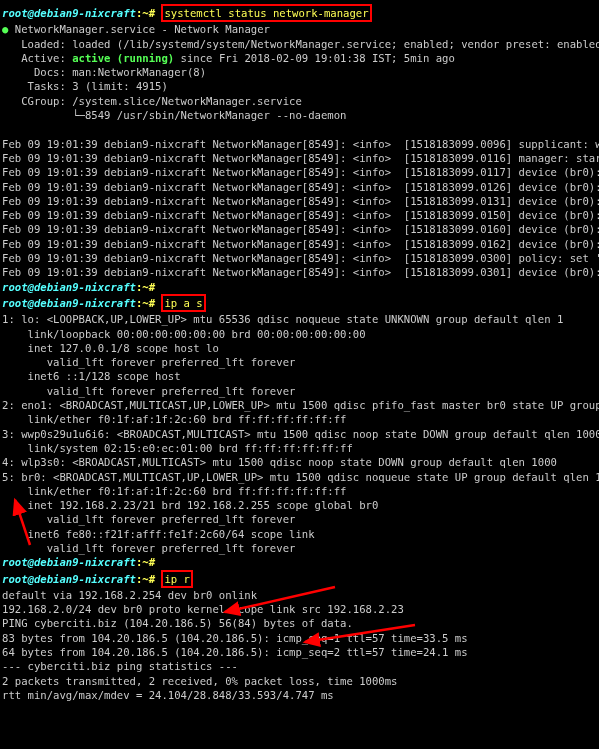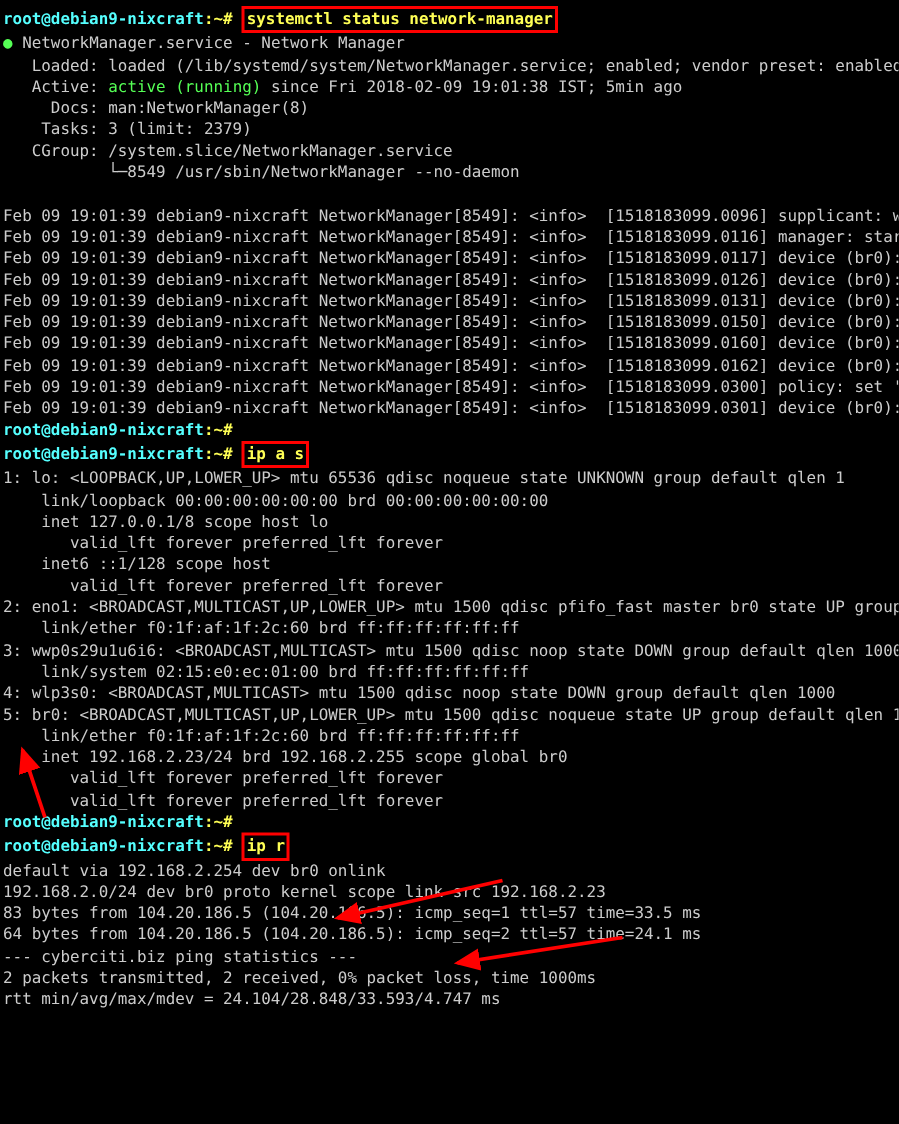--- a/index.html
+++ b/index.html
@@ -9,24 +9,24 @@
     font-family: "DejaVu Sans Mono", "Courier New", monospace;
     font-size: 10.6px;
     line-height: 1.35;
     width: 599px;
     height: 749px;
     overflow: hidden;
     padding: 4px 2px;
     position: relative;
   }
   .line { white-space: pre; }
-  .prompt { color: #55ffff; font-weight: bold; }
+  .prompt { color: #55ffff; font-weight: bold; font-style: italic; }
   .dollar { color: #ffff55; font-weight: bold; }
-  .cmd { color: #ffff55; font-weight: bold; }
-  .green { color: #55ff55; font-weight: normal; text-align: center; }
+  .cmd { color: #ffff55; font-weight: normal; }
+  .green { color: #55ff55; font-weight: bold; text-align: center; }
   .highlight-box {
     border: 2px solid #ff0000;
     padding: 0 1px;
     display: inline-block;
   }
   .bullet { color: #55ff55; font-weight: bold; }
   .arrow {
     position: absolute;
     pointer-events: none;
   }
@@ -35,21 +35,21 @@
 <body>
 
 <div>
 
 <div class="line"><span class="prompt">root@debian9-nixcraft</span><span class="dollar">:~#</span> <span class="highlight-box"><span class="cmd">systemctl status network-manager</span></span></div>
 
 <div class="line"><span class="bullet">●</span> <span>NetworkManager.service - Network Manager</span></div>
 <div class="line">   <span>Loaded: loaded (/lib/systemd/system/NetworkManager.service; enabled; vendor preset: enabled)</span></div>
 <div class="line">   <span>Active: </span><span class="green">active (running)</span><span> since Fri 2018-02-09 19:01:38 IST; 5min ago</span></div>
 <div class="line">     Docs: man:NetworkManager(8)</div>
-<div class="line">    Tasks: 3 (limit: 2379)</div>
+<div class="line">    Tasks: 3 (limit: 4915)</div>
 <div class="line">   CGroup: /system.slice/NetworkManager.service</div>
 <div class="line">           └─8549 /usr/sbin/NetworkManager --no-daemon</div>
 <div class="line"> </div>
 
 <div class="line">Feb 09 19:01:39 debian9-nixcraft NetworkManager[8549]: &lt;info&gt;  [1518183099.0096] supplicant: wp</div>
 <div class="line">Feb 09 19:01:39 debian9-nixcraft NetworkManager[8549]: &lt;info&gt;  [1518183099.0116] manager: start</div>
 <div class="line">Feb 09 19:01:39 debian9-nixcraft NetworkManager[8549]: &lt;info&gt;  [1518183099.0117] device (br0): </div>
 <div class="line">Feb 09 19:01:39 debian9-nixcraft NetworkManager[8549]: &lt;info&gt;  [1518183099.0126] device (br0): </div>
 <div class="line">Feb 09 19:01:39 debian9-nixcraft NetworkManager[8549]: &lt;info&gt;  [1518183099.0131] device (br0): </div>
 <div class="line">Feb 09 19:01:39 debian9-nixcraft NetworkManager[8549]: &lt;info&gt;  [1518183099.0150] device (br0): </div>
@@ -67,31 +67,33 @@
 <div class="line">       valid_lft forever preferred_lft forever</div>
 <div class="line">    inet6 ::1/128 scope host</div>
 <div class="line">       valid_lft forever preferred_lft forever</div>
 <div class="line">2: eno1: &lt;BROADCAST,MULTICAST,UP,LOWER_UP&gt; mtu 1500 qdisc pfifo_fast master br0 state UP group d</div>
 <div class="line">    link/ether f0:1f:af:1f:2c:60 brd ff:ff:ff:ff:ff:ff</div>
 <div class="line">3: wwp0s29u1u6i6: &lt;BROADCAST,MULTICAST&gt; mtu 1500 qdisc noop state DOWN group default qlen 1000</div>
 <div class="line">    link/system 02:15:e0:ec:01:00 brd ff:ff:ff:ff:ff:ff</div>
 <div class="line">4: wlp3s0: &lt;BROADCAST,MULTICAST&gt; mtu 1500 qdisc noop state DOWN group default qlen 1000</div>
 <div class="line">5: br0: &lt;BROADCAST,MULTICAST,UP,LOWER_UP&gt; mtu 1500 qdisc noqueue state UP group default qlen 100</div>
 <div class="line">    link/ether f0:1f:af:1f:2c:60 brd ff:ff:ff:ff:ff:ff</div>
-<div class="line">    inet 192.168.2.23/24 brd 192.168.2.255 scope global br0</div>
+<div class="line">    inet 192.168.2.23/21 brd 192.168.2.255 scope global br0</div>
 <div class="line">       valid_lft forever preferred_lft forever</div>
+<div class="line">    inet6 fe80::f21f:afff:fe1f:2c60/64 scope link</div>
 <div class="line">       valid_lft forever preferred_lft forever</div>
 
 <div class="line"><span class="prompt">root@debian9-nixcraft</span><span class="dollar">:~#</span></div>
 <div class="line"><span class="prompt">root@debian9-nixcraft</span><span class="dollar">:~#</span> <span class="highlight-box"><span class="cmd">ip r</span></span></div>
 
 <div class="line">default via 192.168.2.254 dev br0 onlink</div>
 <div class="line">192.168.2.0/24 dev br0 proto kernel scope link src 192.168.2.23</div>
 
 
+<div class="line">PING cyberciti.biz (104.20.186.5) 56(84) bytes of data.</div>
 <div class="line">83 bytes from 104.20.186.5 (104.20.186.5): icmp_seq=1 ttl=57 time=33.5 ms</div>
 <div class="line">64 bytes from 104.20.186.5 (104.20.186.5): icmp_seq=2 ttl=57 time=24.1 ms</div>
 <div class="line"></div>
 <div class="line">--- cyberciti.biz ping statistics ---</div>
 <div class="line">2 packets transmitted, 2 received, 0% packet loss, time 1000ms</div>
 <div class="line">rtt min/avg/max/mdev = 24.104/28.848/33.593/4.747 ms</div>
 
 </div>
 
 <svg class="arrow" style="left:5px;top:490px;width:40px;height:60px">

